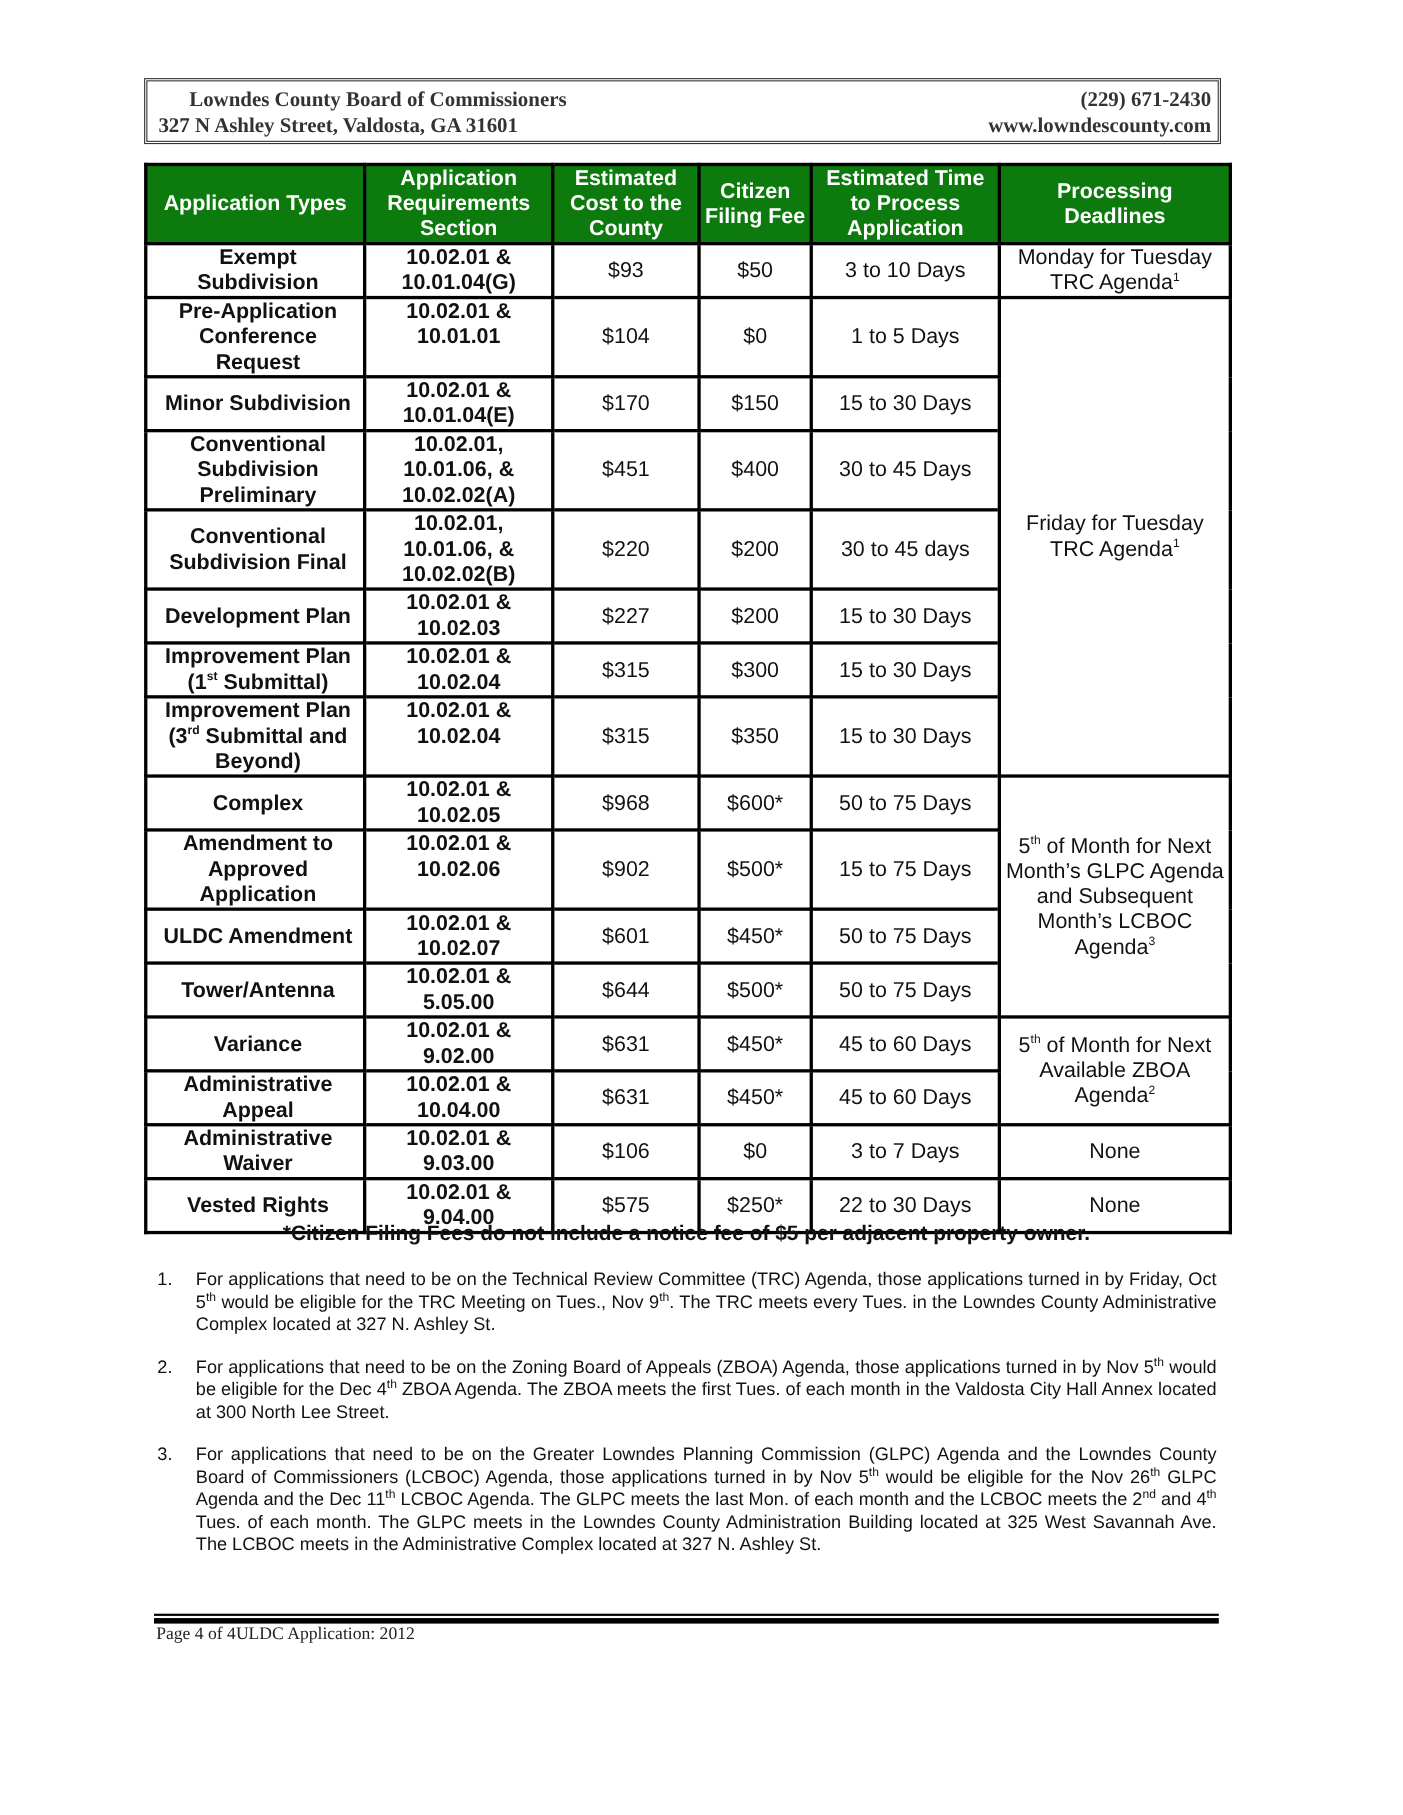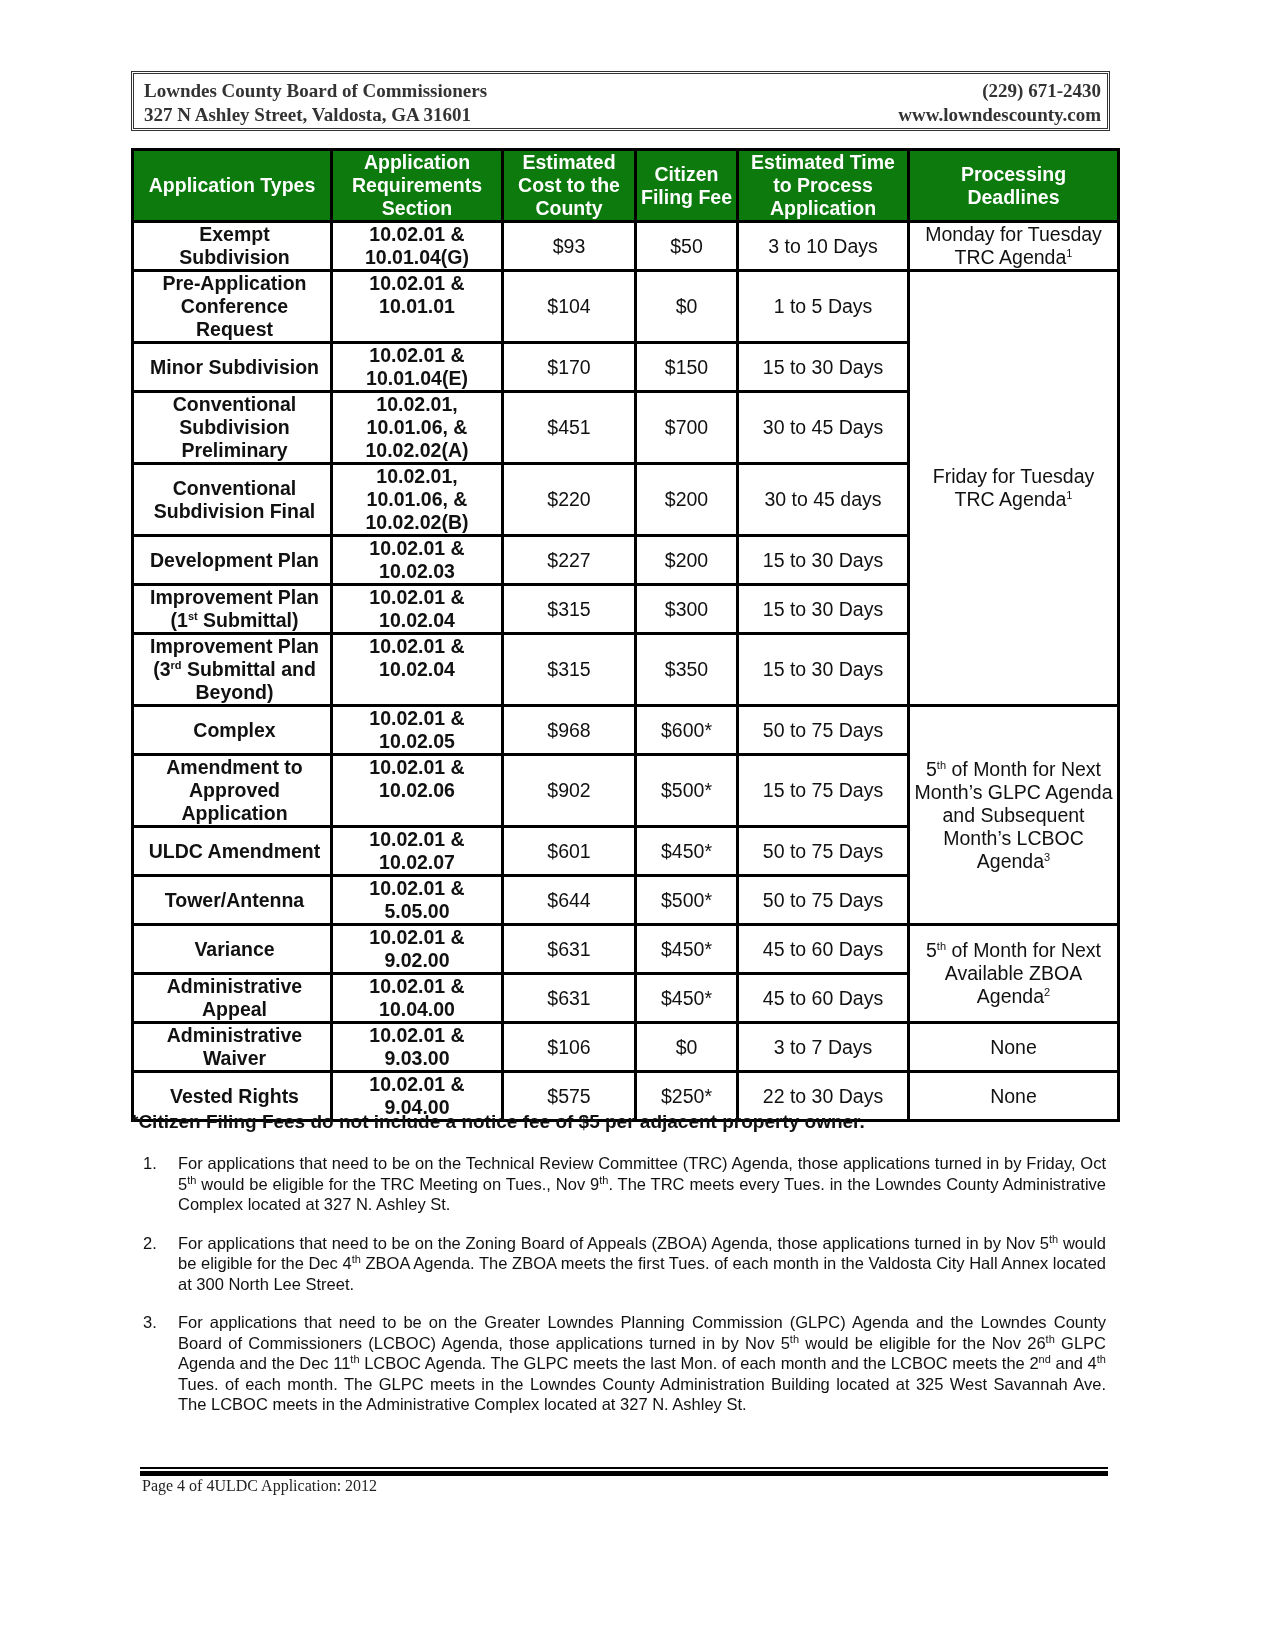--- a/index.html
+++ b/index.html
@@ -4,21 +4,21 @@
 <style>
   html, body { margin: 0; padding: 0; background: #ffffff; }
   body { width: 1275px; height: 1650px; position: relative; font-family: "Liberation Sans", sans-serif; color: #111; }
 
   .letterhead {
     position: absolute; left: 131px; top: 71px; width: 979px; height: 60px;
     border: 3px double #333; box-sizing: border-box;
     font-family: "Liberation Serif", serif; font-weight: bold; font-size: 19px; color: #333;
   }
   .letterhead .row { position: absolute; left: 10px; right: 6px; display: flex; justify-content: space-between; }
-  .letterhead .row.r1 { top: 6px; }
+  .letterhead .row.r1 { top: 6px; margin-left: 28px; }
   .letterhead .row.r2 { top: 30px; }
 
   table.fees {
     position: absolute; left: 131px; top: 148px; width: 986px;
     border-collapse: collapse; table-layout: fixed;
     font-size: 19.5px;
   }
   table.fees col.c1 { width: 199px; }
   table.fees col.c2 { width: 171px; }
   table.fees col.c3 { width: 133px; }
@@ -30,21 +30,21 @@
   table.fees th {
     background: #0c7a0c; color: #ffffff; font-weight: bold; text-align: center;
     height: 68px; font-size: 19.5px;
   }
   table.fees td { text-align: center; vertical-align: middle; }
   table.fees td.type { text-align: center; font-weight: bold; padding-left: 9px; }
   table.fees td.section { font-weight: bold; }
   sup { font-size: 11px; line-height: 0; vertical-align: super; }
 
   .feenote {
-    position: absolute; left: 131px; top: 1111px; width: 986px; text-align: left;
+    position: absolute; left: 131px; top: 1111px; width: 986px; text-align: center;
     font-weight: bold; font-size: 19px;
   }
 
   ol.notes {
     position: absolute; left: 140px; top: 1153px; width: 966px; margin: 0; padding: 0; list-style: none;
     font-size: 16.5px; line-height: 20.5px;
   }
   ol.notes li { position: relative; padding-left: 38px; margin-bottom: 18px; text-align: justify; }
   ol.notes li .num { position: absolute; left: 3px; top: 0; }
 
@@ -117,21 +117,21 @@
       <td class="type">Minor Subdivision</td>
       <td class="section">10.02.01 &amp; 10.01.04(E)</td>
       <td>$170</td>
       <td>$150</td>
       <td>15 to 30 Days</td>
     </tr>
     <tr style="height:71px">
       <td class="type">Conventional Subdivision Preliminary</td>
       <td class="section">10.02.01, 10.01.06, &amp; 10.02.02(A)</td>
       <td>$451</td>
-      <td>$700</td>
+      <td>$400</td>
       <td>30 to 45 Days</td>
     </tr>
     <tr style="height:71px">
       <td class="type">Conventional Subdivision Final</td>
       <td class="section">10.02.01, 10.01.06, &amp; 10.02.02(B)</td>
       <td>$220</td>
       <td>$200</td>
       <td>30 to 45 days</td>
     </tr>
     <tr style="height:48px">

